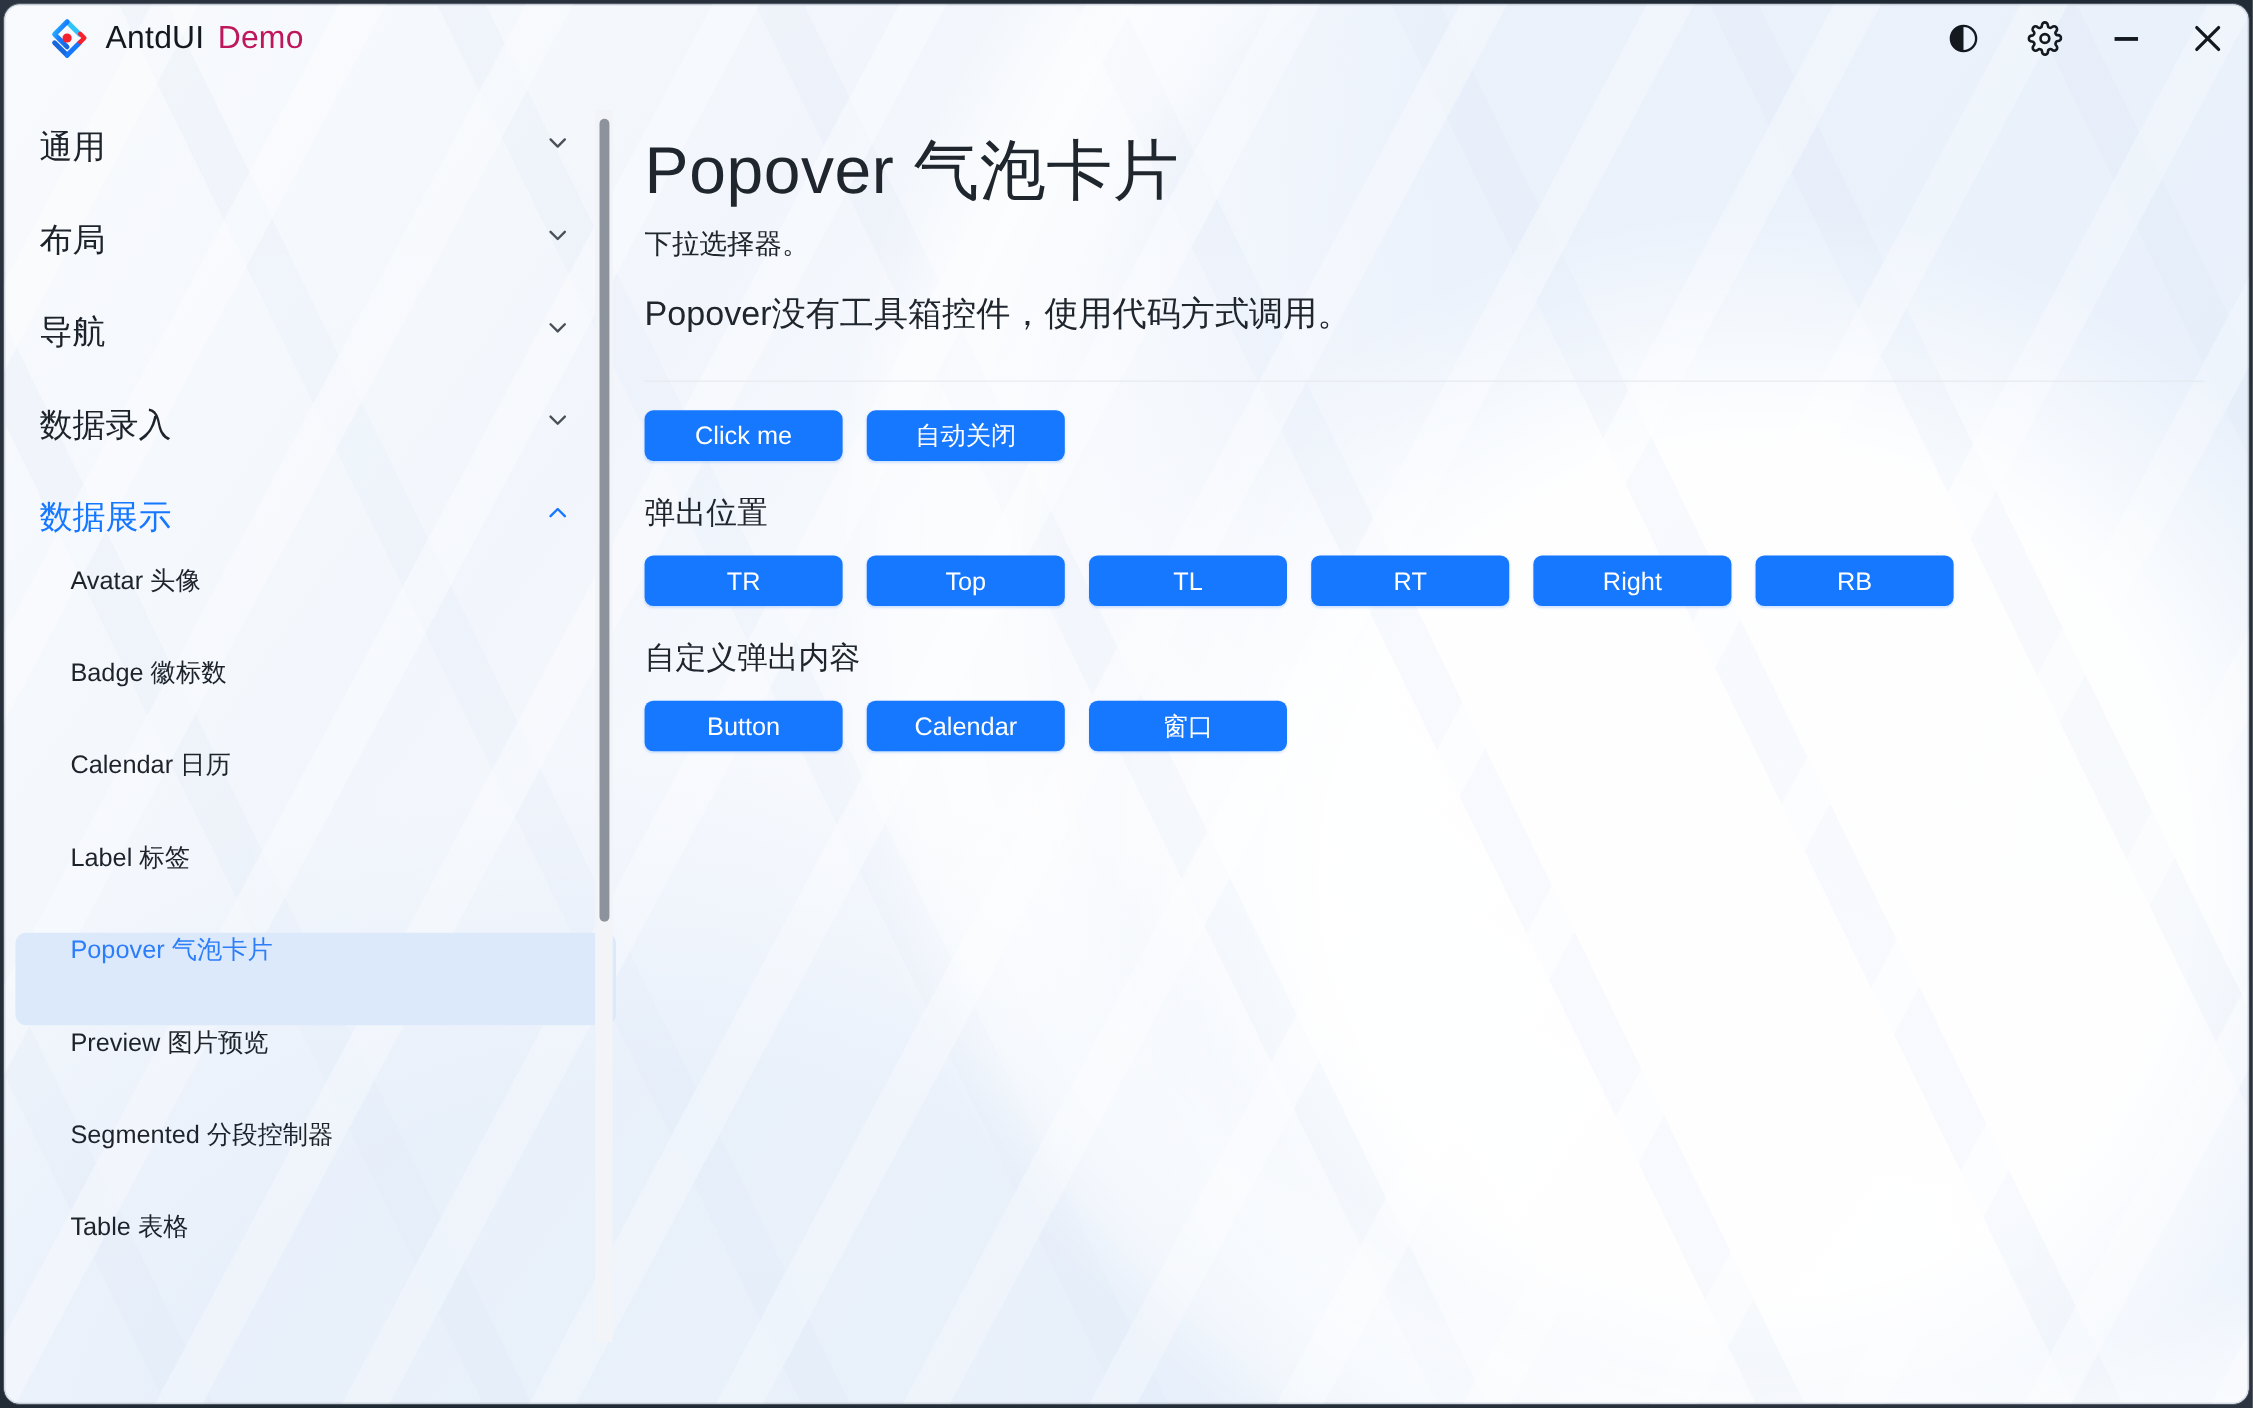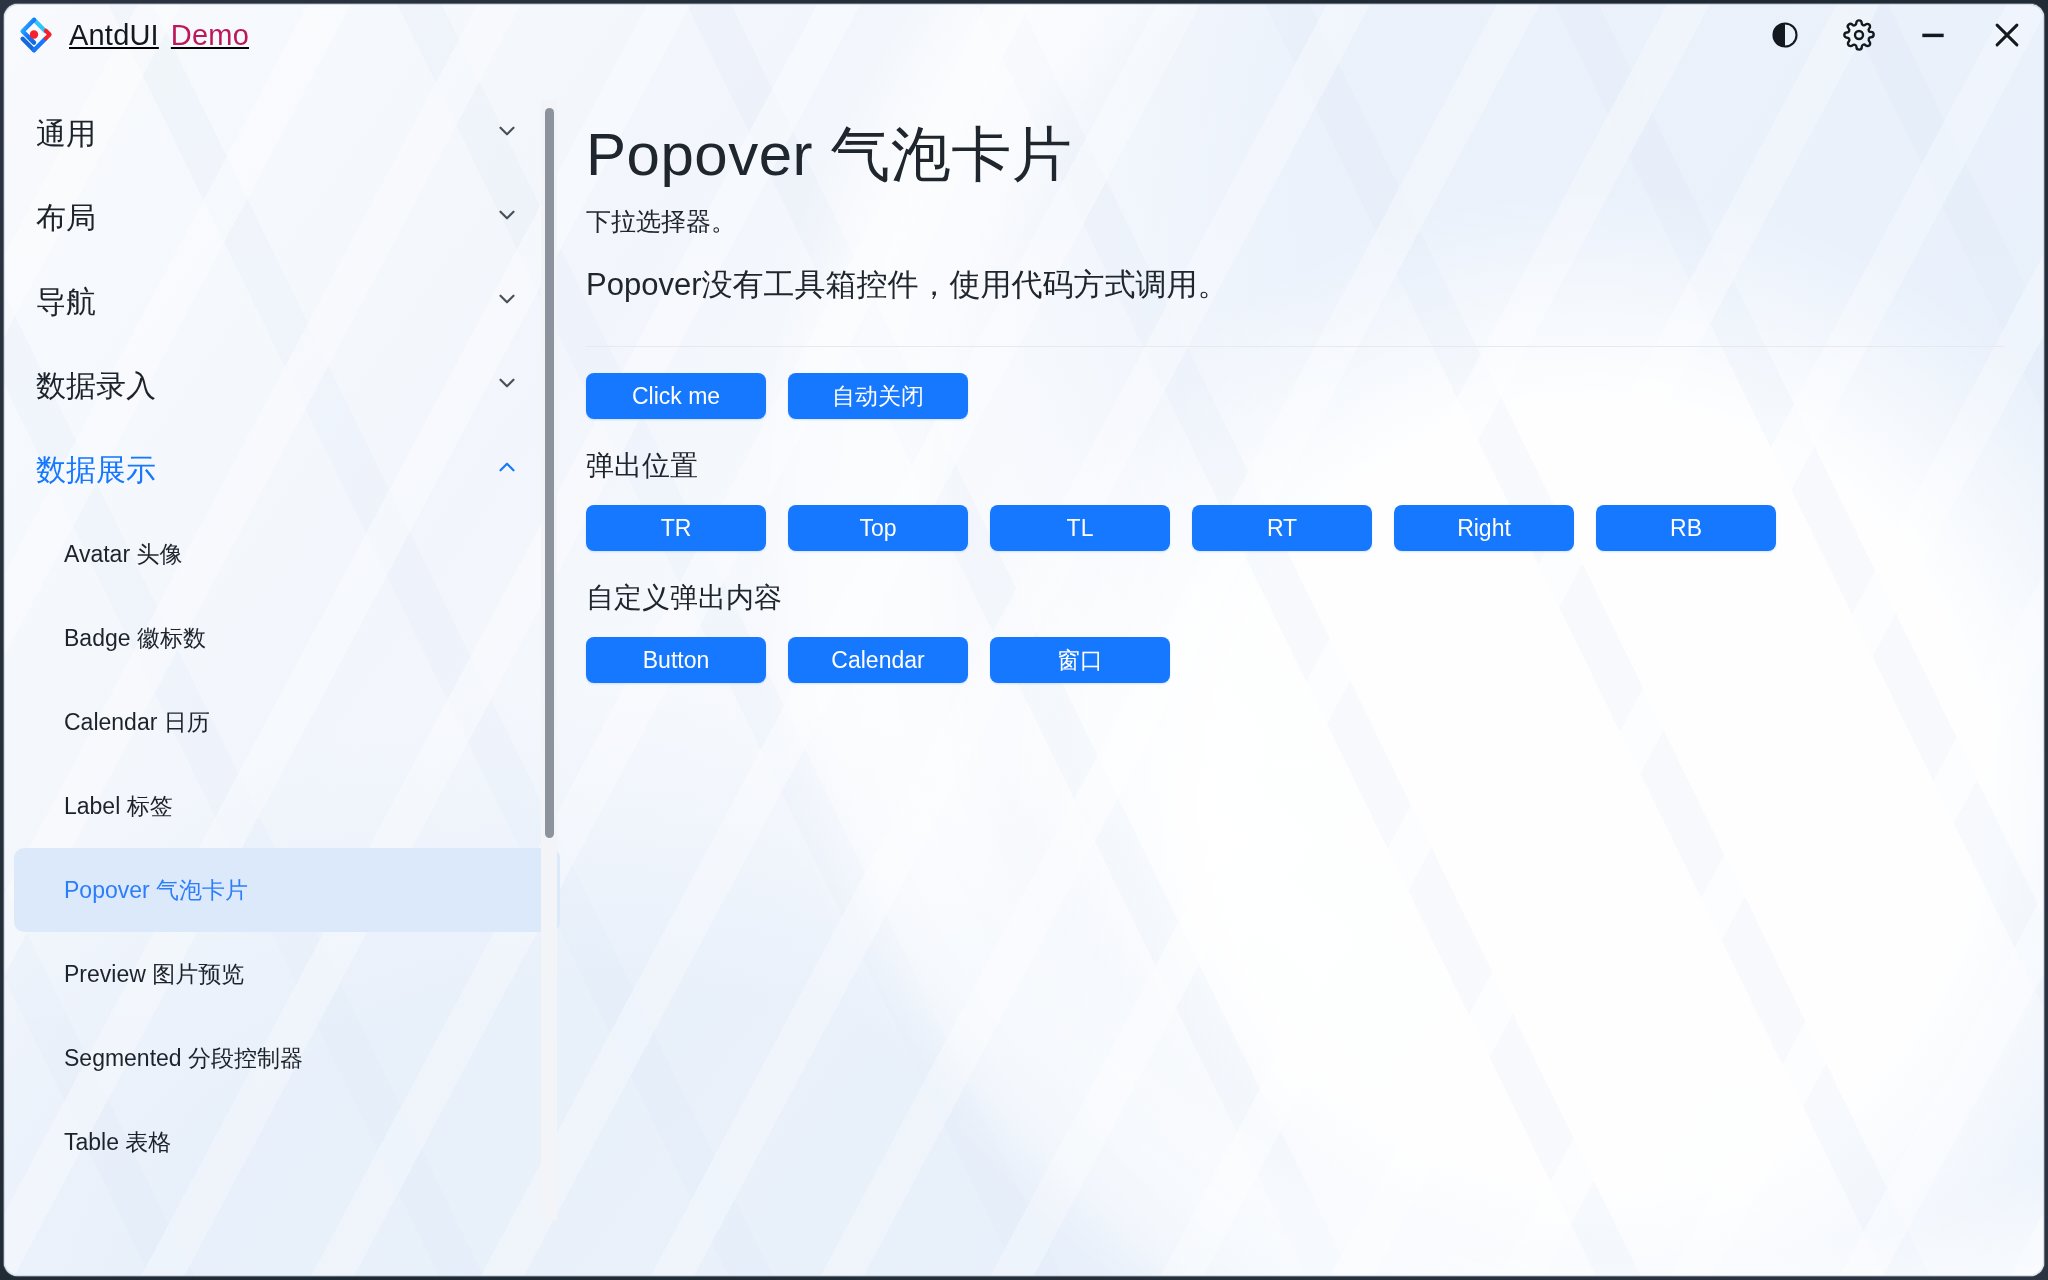--- a/index.html
+++ b/index.html
@@ -50,21 +50,21 @@
     border: 160px solid rgba(255,255,255,0.5);
     filter: blur(26px);
   }
 
   
   #titlebar {
     position: absolute; left:0; top:0; right:0; height: 62px;
     display: flex; align-items: center;
     z-index: 6;
   }
-  .brand { display:flex; align-items:center; gap:16px; padding-left: 11px; text-decoration: underline; }
+  .brand { display:flex; align-items:center; gap:16px; padding-left: 38px; }
   .logo { width: 38px; height: 38px; flex: 0 0 38px; }
   .app-title { font-size: 29px; letter-spacing: .2px; display:flex; gap:12px; align-items: baseline; }
   .app-title .t1 { color: #14181f; }
   .app-title .t2 { color: #be185d; }
 
   .winctrl { margin-left:auto; display:flex; align-items:center; height: 62px; }
   .wbtn {
     width: 74px; height: 62px;
     display:flex; align-items:center; justify-content:center;
     cursor: default;
@@ -79,21 +79,21 @@
   }
   .nav-group {
     height: 84px; display:flex; align-items:center;
     padding: 0 50px 0 32px;
     font-size: 30px; color:#1d232b;
     position: relative;
   }
   .nav-group.active { color:#1677ff; }
   .nav-group .chev { margin-left:auto; }
   .nav-item {
-    height: 84px; display:flex; align-items:center;
+    height: 84px; display:flex; 
     padding: 0 32px 0 50px;
     margin: 0 10px;
     font-size: 23px; color:#1d232b;
     border-radius: 10px;
   }
   .nav-item.selected {
     background: #dbe9fb;
     color: #2c7dfa;
   }
 

